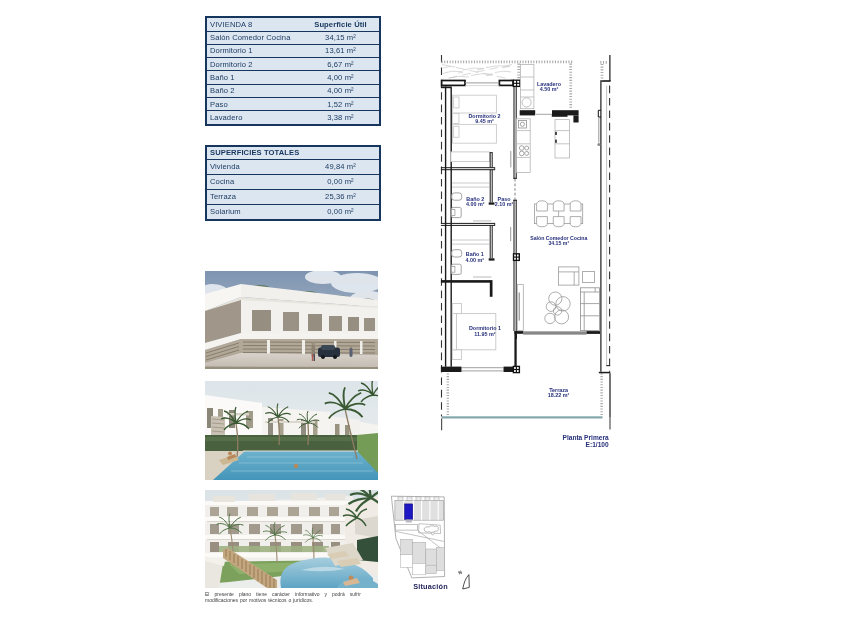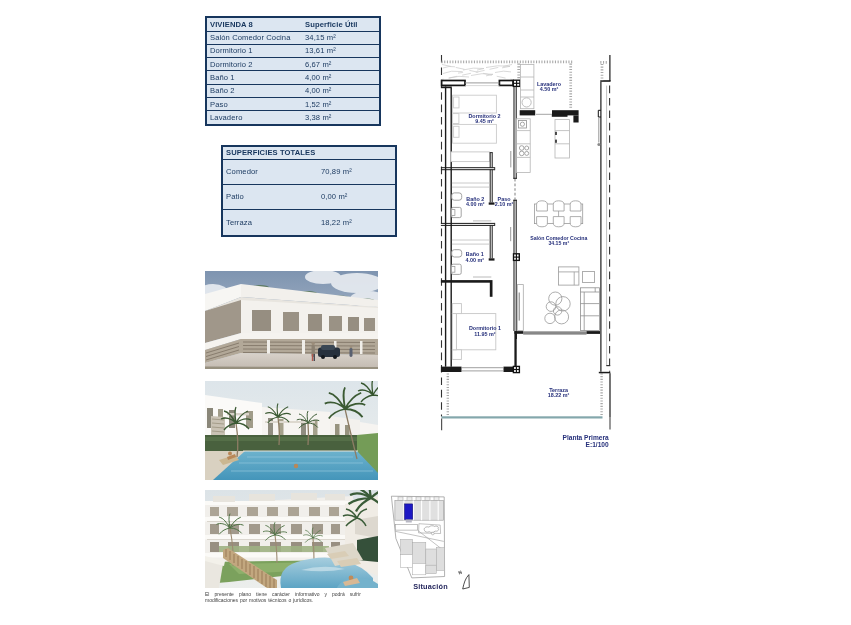--- a/index.html
+++ b/index.html
@@ -2,34 +2,34 @@
 <html><head>
 <meta charset="utf-8">
 <style>
   html,body{margin:0;padding:0;background:#ffffff;}
   #page{position:relative;width:851px;height:625px;background:#ffffff;overflow:hidden;
         font-family:"Liberation Sans", sans-serif;}
   .tbl{position:absolute;border-collapse:collapse;table-layout:fixed;
        font-family:"Liberation Sans", sans-serif;color:#17365d;}
   .tbl td{border-top:1px solid #17365d;border-bottom:1px solid #17365d;background:#dce6f1;padding:0 3px;
           font-size:7.6px;letter-spacing:0.1px;vertical-align:middle;overflow:hidden;white-space:nowrap;}
-  .tbl td.v{text-align:left;}
+  .tbl td.v{text-align:center;}
 </style>
 </head>
 <body>
 <div id="page">
 
 <table class="tbl" style="left:205px;top:16px;width:174px;height:110px;border:2px solid #17365d;">
   <colgroup>
         <col style="width:96px">
         <col style="width:78px">
       </colgroup>
   <tbody>
         <tr style="height:14px">
-          <td style="font-weight:bold">VIVIENDA 8</td>
+          <td style="font-weight:normal">VIVIENDA 8</td>
           <td class="v" style="font-weight:bold">Superficie Útil</td>
         </tr>
   <tr>
           <td>Salón Comedor Cocina</td>
           <td class="v">34,15 m²</td>
         </tr>
   <tr>
           <td>Dormitorio 1</td>
           <td class="v">13,61 m²</td>
         </tr>
@@ -49,40 +49,44 @@
           <td>Paso</td>
           <td class="v">1,52 m²</td>
         </tr>
   <tr>
           <td>Lavadero</td>
           <td class="v">3,38 m²</td>
         </tr>
 </tbody>
     </table>
 
-<table class="tbl" style="left:221px;top:145px;width:174px;height:92px;border:2px solid #17365d;">
+<table class="tbl" style="left:205px;top:145px;width:174px;height:76px;border:2px solid #17365d;">
   <colgroup>
         <col style="width:96px">
         <col style="width:78px">
       </colgroup>
   <tbody>
         <tr style="height:13px">
           <td colspan="2" style="font-weight:bold">SUPERFICIES TOTALES</td>
         </tr>
   <tr>
-          <td>Comedor</td>
-          <td class="v">70,89 m²</td>
-        </tr>
-  <tr>
-          <td>Patio</td>
+          <td>Vivienda</td>
+          <td class="v">49,84 m²</td>
+        </tr>
+  <tr>
+          <td>Cocina</td>
           <td class="v">0,00 m²</td>
         </tr>
   <tr>
           <td>Terraza</td>
-          <td class="v">18,22 m²</td>
+          <td class="v">25,36 m²</td>
+        </tr>
+  <tr>
+          <td>Solarium</td>
+          <td class="v">0,00 m²</td>
         </tr>
 </tbody>
     </table>
 
 <svg style="position:absolute;left:205px;top:271px;" width="173" height="98" viewBox="0 0 173 98">
 <defs>
 <linearGradient id="sky1" x1="0" y1="0" x2="0" y2="1">
  <stop offset="0" stop-color="#7e94b0"></stop>
           <stop offset="0.55" stop-color="#a3b2c5"></stop>
           <stop offset="1" stop-color="#ccd3da"></stop>

